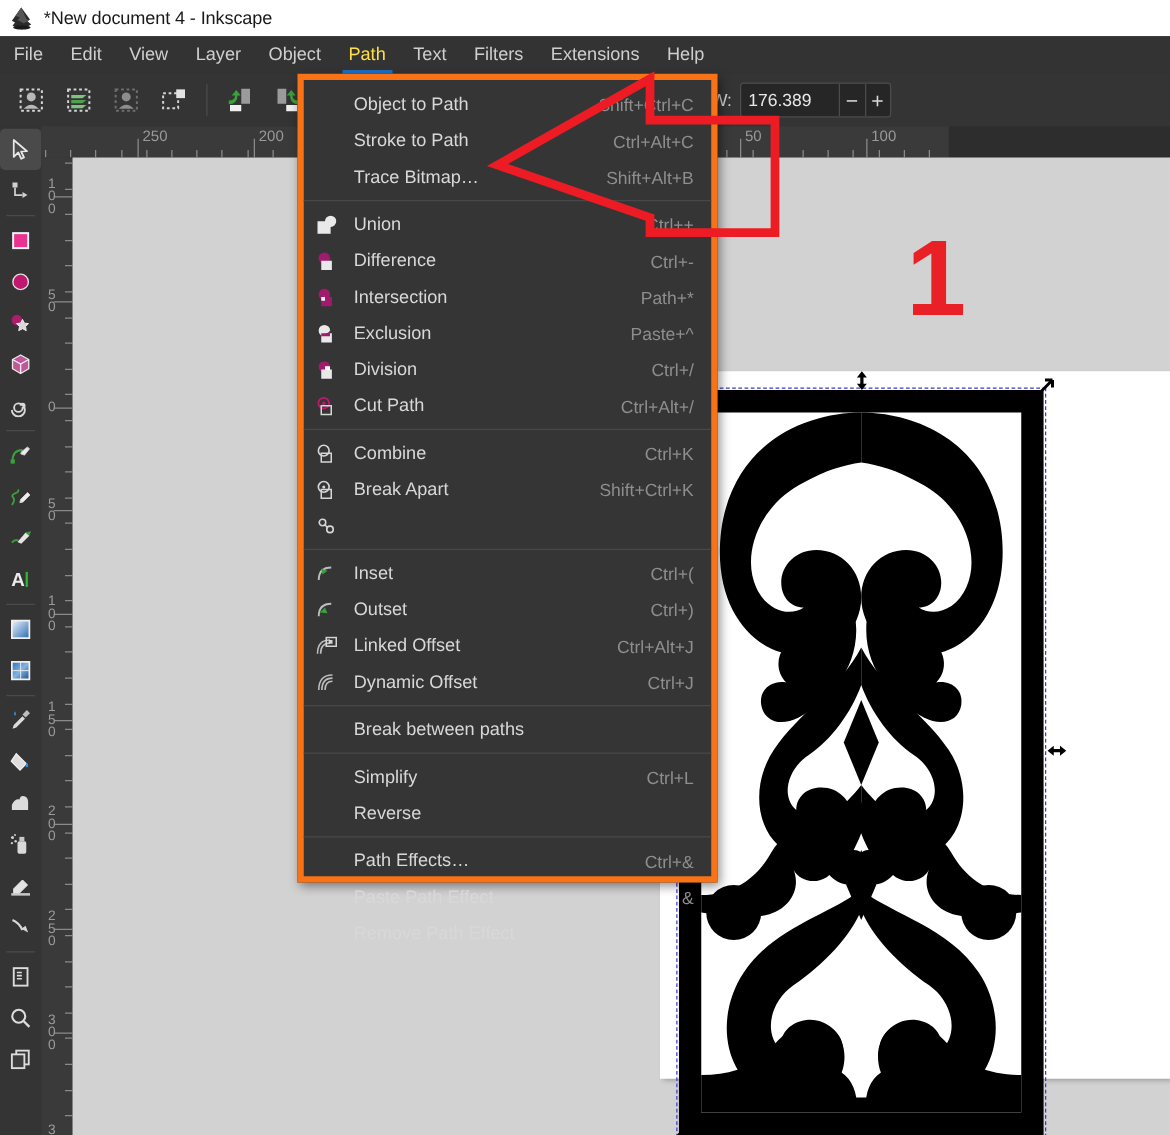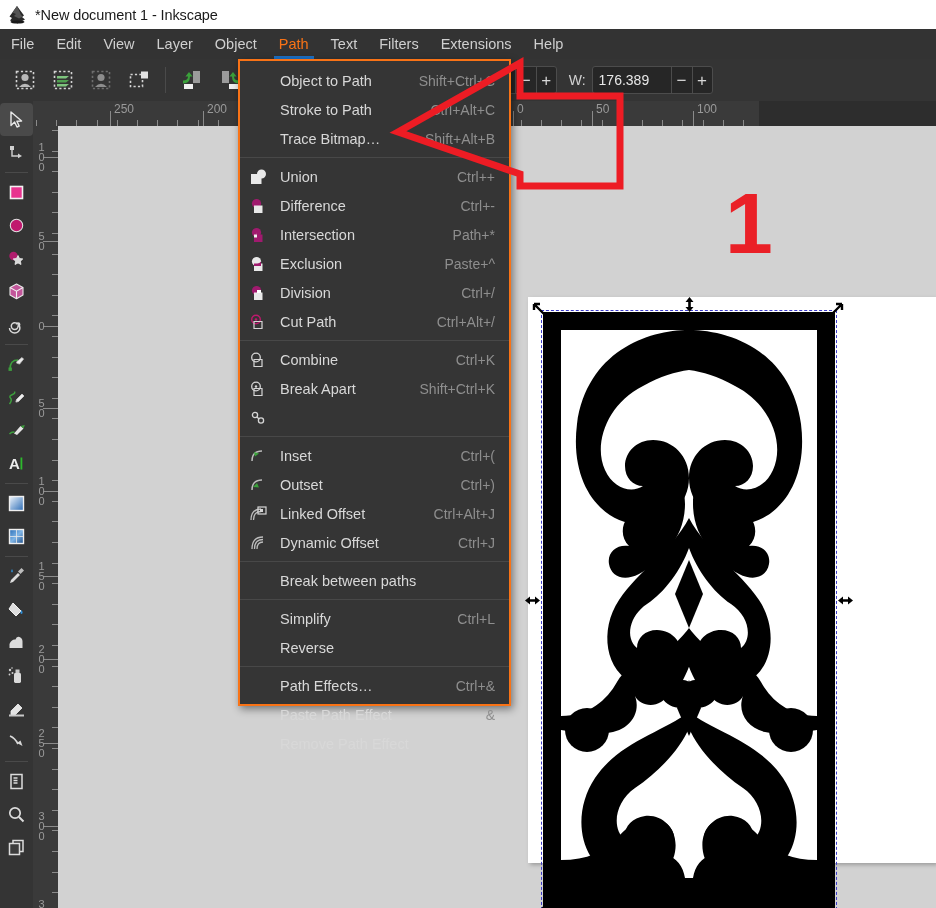--- a/index.html
+++ b/index.html
@@ -21,21 +21,21 @@
 
   
   #menubar {
     position: absolute; left: 0; top: 29px; width: 936px; height: 30px;
     background: #333333; display: flex; align-items: stretch;
   }
   .menubar-item {
     display: flex; align-items: center; padding: 0 11px;
     font-size: 14.5px; color: #cfcfcf; cursor: default; position: relative;
   }
-  .menubar-item.active { color: #f97316; }
+  .menubar-item.active { color: #fde047; }
   .menubar-item.active::after {
     content: ""; position: absolute; left: 6px; right: 6px; bottom: 0; height: 3px;
     background: #1c6fc4;
   }
 
   
   #commandbar {
     position: absolute; left: 0; top: 59px; width: 936px; height: 42px;
     background: #343434; display: flex; align-items: center;
   }
@@ -100,22 +100,22 @@
     position: absolute; left: 485px; top: 186px; width: 292px; height: 596px;
   }
   .sel-dash {
     position: absolute; left: 483px; top: 184px; width: 296px; height: 600px;
     border: 1px dashed #3b3bc8; pointer-events: none;
   }
   .handle { position: absolute; width: 17px; height: 17px; }
 
   
   #pathmenu {
-    position: absolute; left: 238px; top: 59px; width: 273px; height: 647px;
-    background: #353535; border: 2px solid #f97316;
+    position: absolute; left: 238px; top: 59px; width: 336px; height: 647px;
+    background: #353535; border: 5px solid #f97316;
     box-shadow: 2px 3px 8px rgba(0,0,0,0.45); padding: 5px 0;
     z-index: 40;
   }
   .mi { height: 29px; display: flex; align-items: center; padding: 0 14px 0 10px; }
   .mi-icon { width: 24px; height: 18px; flex: 0 0 24px; margin-right: 6px; display: flex; align-items: center; }
   .mi-icon.blank { }
   .mi-label { flex: 1 1 auto; font-size: 14.5px; color: #d8d8d8; white-space: nowrap; }
   .mi-accel { font-size: 14px; color: #8e8e8e; white-space: nowrap; }
   .mi-sep { height: 1px; background: #484848; margin: 4px 0; }
 
@@ -134,21 +134,21 @@
 <div id="app">
 
   <div id="titlebar">
     <span class="app-icon">
       <svg width="22" height="22" viewBox="0 0 22 22">
         <path d="M11 2 L3.5 12.5 L6 14 L4 16.5 L11.5 19.5 L19 15.5 L16 13 L18 11.5 Z" fill="#2b2b2b"></path>
         <path d="M11 2 L6.5 8.5 L10 10 L8 12 L13 14.5 L17 12.5 L15 11 Z" fill="#555"></path>
         <ellipse cx="11.5" cy="18" rx="7" ry="1.6" fill="#1a1a1a"></ellipse>
       </svg>
     </span>
-    <span class="title-text">*New document 1 - Inkscape</span>
+    <span class="title-text">*New document 4 - Inkscape</span>
   </div>
 
   <div id="menubar">
     <div class="menubar-item">
         <span>File</span>
       </div>
     <div class="menubar-item">
         <span>Edit</span>
       </div>
     <div class="menubar-item">

